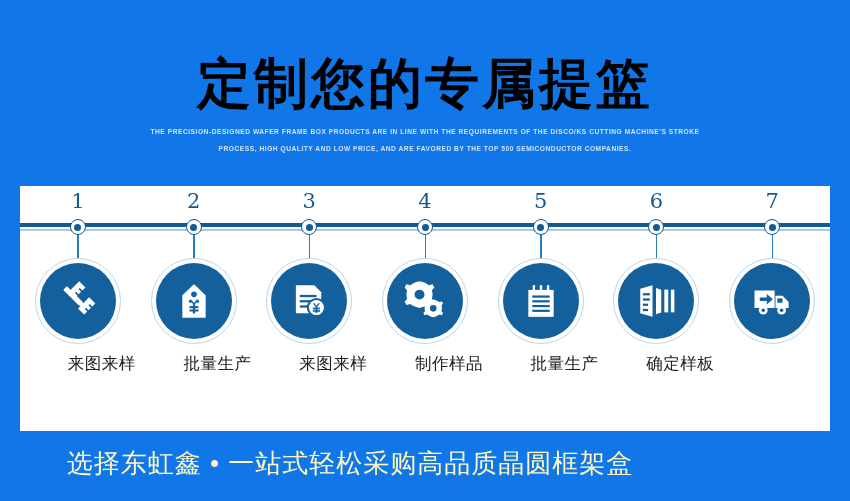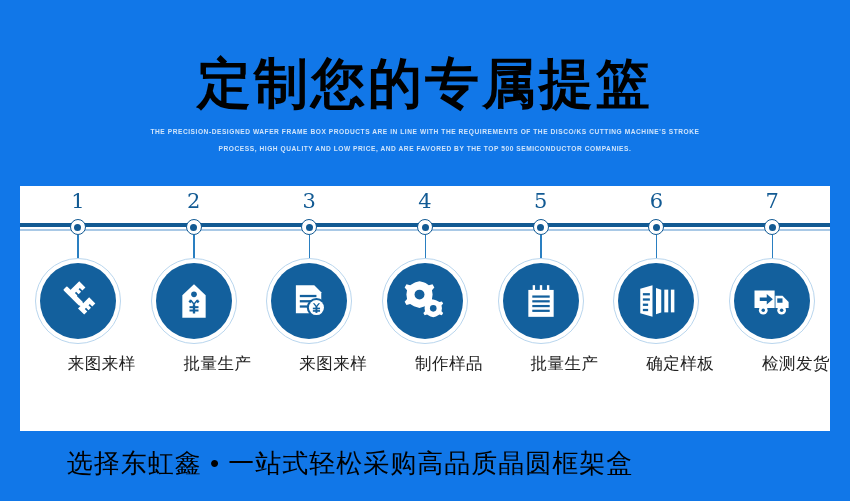--- a/index.html
+++ b/index.html
@@ -200,21 +200,21 @@
   
   #footer-text {
     position: absolute;
     left: 0;
     top: 447px;
     width: 700px;
     text-align: center;
     font-size: 26px;
     line-height: 32px;
     letter-spacing: 1px;
-    color: #000000;
+    color: #fef9c3;
     white-space: nowrap;
   }
 </style>
 </head>
 <body>
 
 <div id="banner">
 
   <div id="header">
     <div id="main-title">定制您的专属提篮</div>
@@ -383,21 +383,20 @@
                 <path d="M10 20 h8 v-4 l7 6 -7 6 v-4 h-8 z"></path>
                 <rect x="30" y="21" width="6" height="5"></rect>
               </g>
               <circle cx="14" cy="34.5" r="5" fill="#ffffff"></circle>
               <circle cx="14" cy="34.5" r="2" fill="#13609d"></circle>
               <circle cx="35" cy="34.5" r="5" fill="#ffffff"></circle>
               <circle cx="35" cy="34.5" r="2" fill="#13609d"></circle>
             </svg>
           </div>
         </div>
-        <div class="step-label">检测发货</div>
       </div>
 
     </div>
   </div>
 
   <div id="footer-text">选择东虹鑫 • 一站式轻松采购高品质晶圆框架盒</div>
 
 </div>
 
 </body></html>

